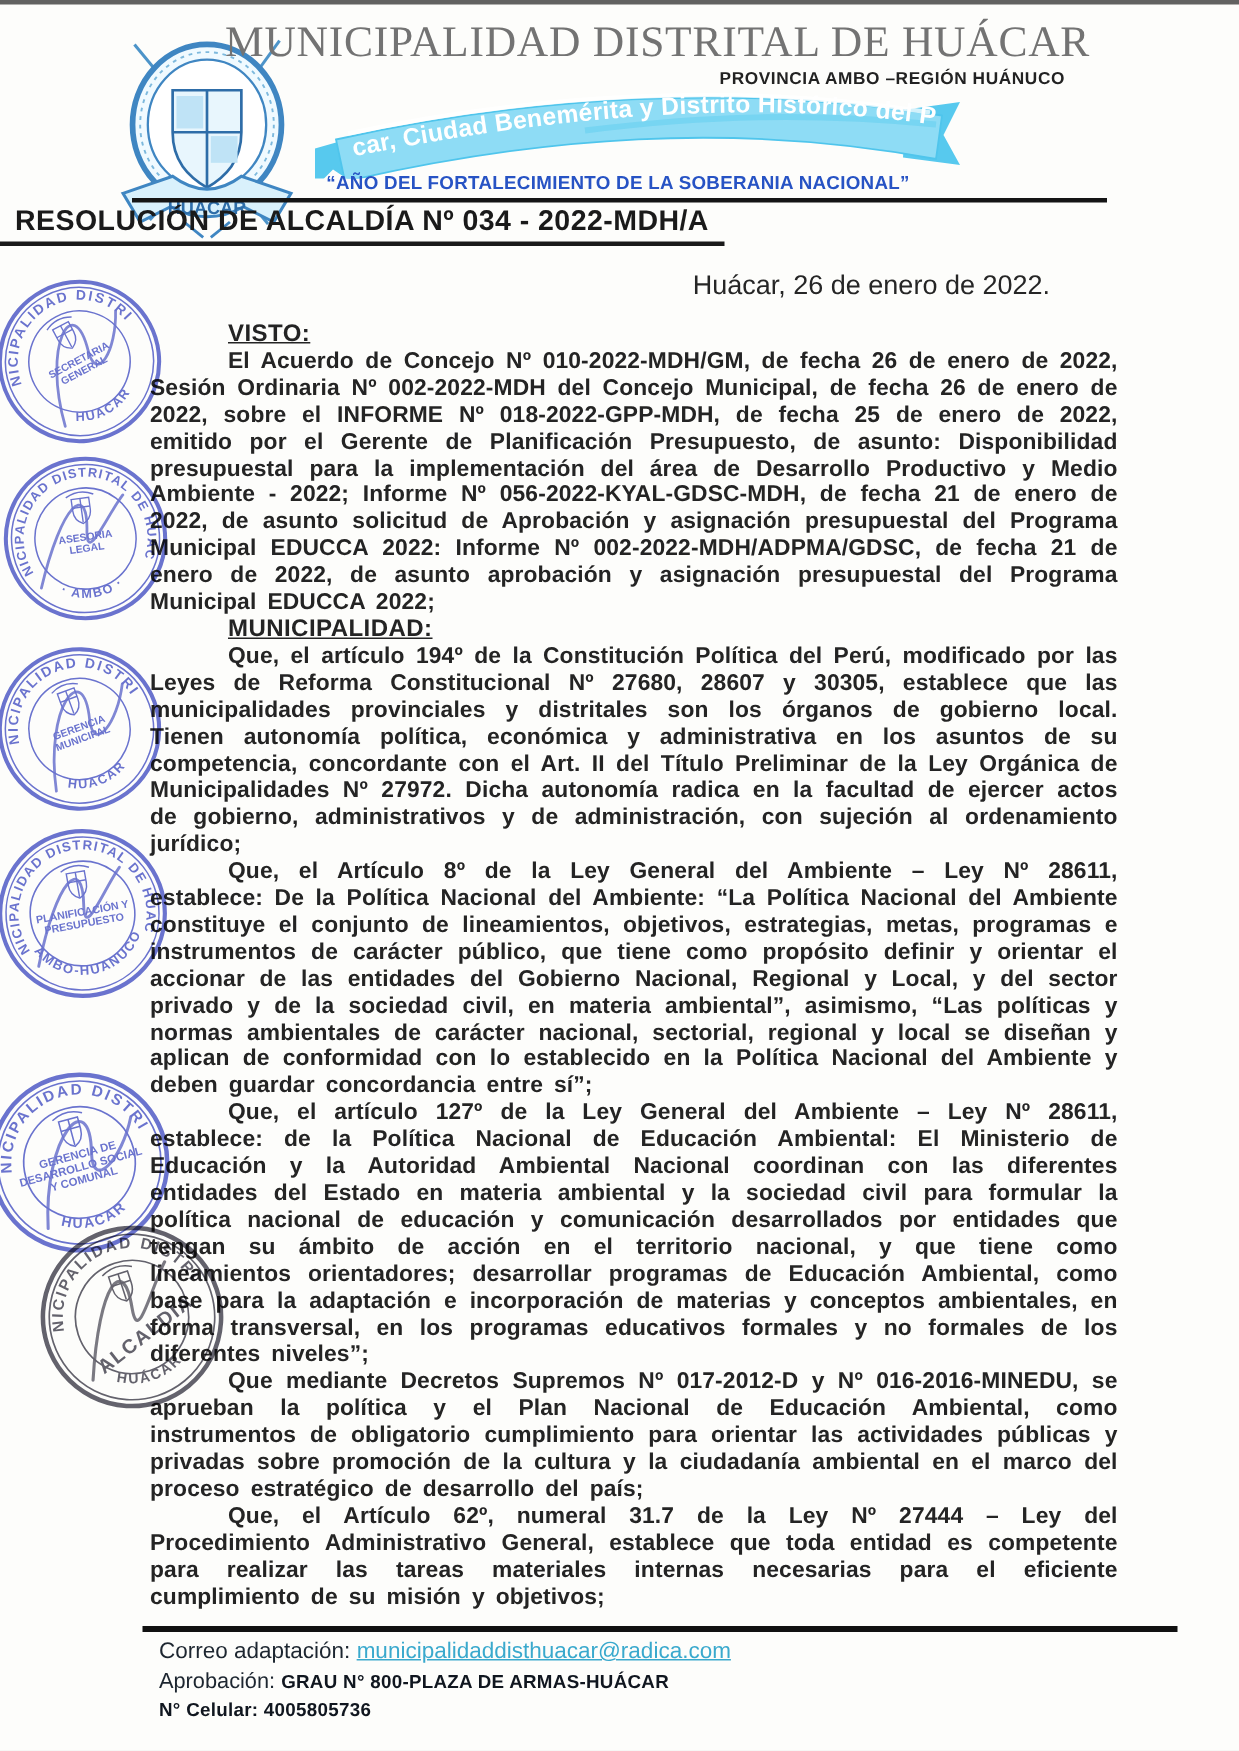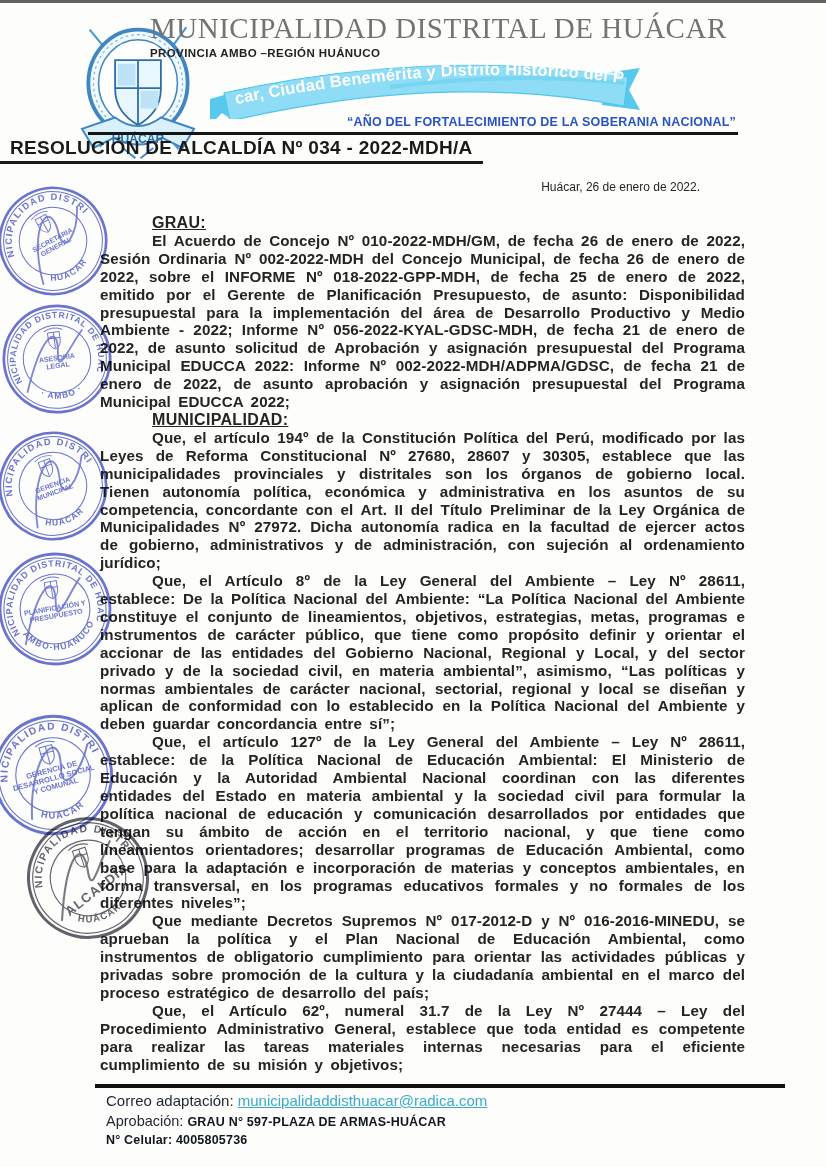--- a/index.html
+++ b/index.html
@@ -3,33 +3,33 @@
 <meta charset="utf-8">
 <style>
   html,body{margin:0;padding:0;}
   body{background:#e9e9e9;font-family:"Liberation Sans",sans-serif;}
   .page{position:relative;width:826px;height:1167px;margin:0 auto;background:#fdfdfb;overflow:hidden;}
   .scan-edge{position:absolute;top:0;left:0;width:100%;height:3px;background:#2e2e2e;opacity:.75;}
 
   
   .hdr-title{position:absolute;top:12px;left:150px;width:560px;text-align:center;
     font-family:"Liberation Serif",serif;font-size:29px;color:#737373;letter-spacing:.5px;white-space:nowrap;}
-  .hdr-sub{position:absolute;top:47px;left:150px;width:560px;text-align:left;
+  .hdr-sub{position:absolute;top:47px;left:150px;width:560px;text-align:right;
     font-size:11.5px;font-weight:bold;color:#222;letter-spacing:.4px;}
   .logo{position:absolute;top:22px;left:58px;width:160px;height:140px;}
   .ribbon{position:absolute;top:53px;left:210px;width:432px;height:66px;}
-  .motto{position:absolute;top:115px;left:136px;width:600px;text-align:right;
+  .motto{position:absolute;top:115px;left:112px;width:600px;text-align:center;
     font-size:12.5px;font-weight:bold;color:#2753c4;letter-spacing:.2px;}
   .rule{position:absolute;top:132px;left:88px;width:650px;height:3px;background:#151515;}
   .res-title{position:absolute;top:137px;left:0;width:826px;text-align:left;}
   .res-title span{display:inline-block;font-size:19px;font-weight:bold;color:#1a1a1a;
     letter-spacing:.3px;border-bottom:3px solid #1a1a1a;padding:0 10px 2px 10px;}
 
   
-  .dateline{position:absolute;top:180px;left:0;width:700px;text-align:right;font-size:12px;color:#262626;}
+  .dateline{position:absolute;top:180px;left:0;width:700px;text-align:right;font-size:18px;color:#262626;}
   .doc-body{position:absolute;top:214px;left:100px;width:645px;font-size:15.2px;line-height:17.9px;
     color:#242424;word-spacing:3px;letter-spacing:.1px;}
   .sec-heading{font-weight:bold;text-decoration:underline;margin:0 0 0 52px;font-size:16px;letter-spacing:.3px;}
   .para{margin:0;text-indent:52px;text-align:justify;font-weight:bold;}
 
   
   .foot-rule{position:absolute;top:1084px;left:95px;width:690px;height:4px;background:#111;}
   .footer{position:absolute;top:1092px;left:106px;width:600px;color:#1d2630;}
   .f-row1{font-size:15px;}
   .f-row1 a{color:#3aa9cd;text-decoration:underline;}
@@ -88,21 +88,21 @@
 
   <div class="motto">“AÑO DEL FORTALECIMIENTO DE LA SOBERANIA NACIONAL”</div>
   <div class="rule"></div>
   <div class="res-title">
     <span>RESOLUCIÓN DE ALCALDÍA Nº 034 - 2022-MDH/A</span>
   </div>
 
   <div class="dateline">Huácar, 26 de enero de 2022.</div>
 
   <div class="doc-body" id="doc-body">
-      <div class="sec-heading">GRAU:</div>
+      <div class="sec-heading">VISTO:</div>
       <p class="para">El Acuerdo de Concejo Nº 010-2022-MDH/GM,  de fecha 26 de enero de 2022, Sesión Ordinaria Nº 002-2022-MDH del Concejo Municipal, de fecha 26 de enero de 2022, sobre el INFORME Nº 018-2022-GPP-MDH, de fecha 25 de enero de 2022, emitido por el Gerente de Planificación  Presupuesto, de asunto: Disponibilidad presupuestal para la implementación del área de Desarrollo Productivo y Medio Ambiente - 2022; Informe Nº 056-2022-KYAL-GDSC-MDH, de fecha 21 de enero de 2022, de asunto solicitud de Aprobación y asignación presupuestal del Programa Municipal EDUCCA 2022: Informe Nº 002-2022-MDH/ADPMA/GDSC, de fecha 21 de enero de 2022, de asunto aprobación y asignación presupuestal  del Programa Municipal EDUCCA 2022;</p>
       <div class="sec-heading">MUNICIPALIDAD:</div>
       <p class="para">Que, el artículo 194º de la Constitución Política del Perú, modificado por las Leyes de Reforma Constitucional Nº 27680, 28607 y 30305, establece que las municipalidades provinciales y distritales son los órganos de gobierno local. Tienen autonomía política, económica y administrativa en los asuntos de su competencia, concordante con el Art. II del Título Preliminar de la Ley Orgánica de Municipalidades Nº 27972. Dicha autonomía radica en la facultad de ejercer actos de gobierno, administrativos y de administración, con sujeción al ordenamiento jurídico;</p>
       <p class="para">Que, el Artículo 8º de la Ley General del Ambiente – Ley Nº 28611, establece: De la Política Nacional del Ambiente: “La Política Nacional del Ambiente constituye el conjunto de lineamientos, objetivos, estrategias, metas, programas e instrumentos de carácter público, que tiene como propósito definir y orientar el accionar de las entidades del Gobierno Nacional, Regional y Local, y del sector privado y de la sociedad civil, en materia ambiental”, asimismo, “Las políticas y normas ambientales de carácter nacional, sectorial, regional y local se diseñan y aplican de conformidad con lo establecido en la Política Nacional del Ambiente y deben guardar concordancia entre sí”;</p>
       <p class="para">Que, el artículo 127º de la Ley General del Ambiente – Ley Nº 28611, establece: de la Política Nacional de Educación Ambiental: El Ministerio de Educación y la Autoridad Ambiental Nacional coordinan con las diferentes entidades del Estado en materia ambiental y la sociedad civil para formular la política nacional de educación y comunicación desarrollados por entidades que tengan su ámbito de acción en el territorio nacional, y que tiene como lineamientos orientadores; desarrollar programas de Educación Ambiental, como base para la adaptación e incorporación de materias y conceptos ambientales, en forma transversal, en los programas educativos formales y no formales de los diferentes niveles”;</p>
       <p class="para">Que mediante Decretos Supremos Nº 017-2012-D y Nº 016-2016-MINEDU, se aprueban la política y el Plan Nacional de Educación Ambiental, como instrumentos de obligatorio cumplimiento para orientar las actividades públicas y privadas sobre promoción de la cultura y la ciudadanía ambiental en el marco del proceso estratégico de desarrollo del país;</p>
       <p class="para">Que, el Artículo 62º, numeral 31.7 de la Ley Nº 27444 – Ley del Procedimiento Administrativo General, establece que toda entidad es competente para realizar las tareas materiales internas necesarias para el eficiente cumplimiento de su misión y objetivos;</p>
     </div>
 
   <div id="stamps">
@@ -203,17 +203,17 @@
         <path d="M -40,34 C -15,-30 8,-44 2,-6 C -2,20 18,-14 34,-30" stroke="#42404e" stroke-width="2.2" fill="none" stroke-linecap="round" opacity="0.85"></path>
       </svg>
     </div>
 
   <div class="foot-rule"></div>
   <div class="footer">
     <div class="f-row1">
       <span>Correo adaptación: </span><a href="#">municipalidaddisthuacar@radica.com</a>
     </div>
     <div class="f-row2">
-      <span>Aprobación: </span><span class="f-bold">GRAU N° 597-PLAZA DE ARMAS-HUÁCAR</span>
+      <span>Aprobación: </span><span class="f-bold">GRAU N° 800-PLAZA DE ARMAS-HUÁCAR</span>
     </div>
     <div class="f-row3 f-bold">N° Celular: 4005805736</div>
   </div>
 </div>
 
 </body></html>

